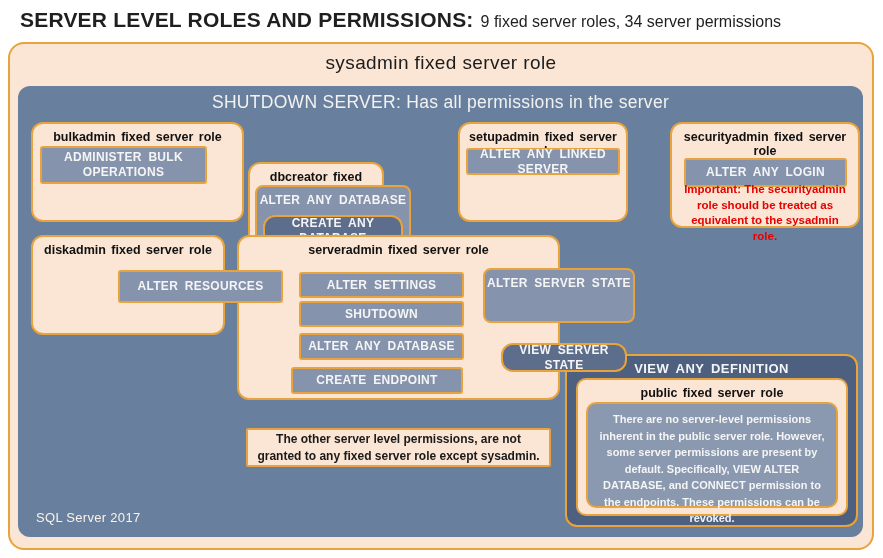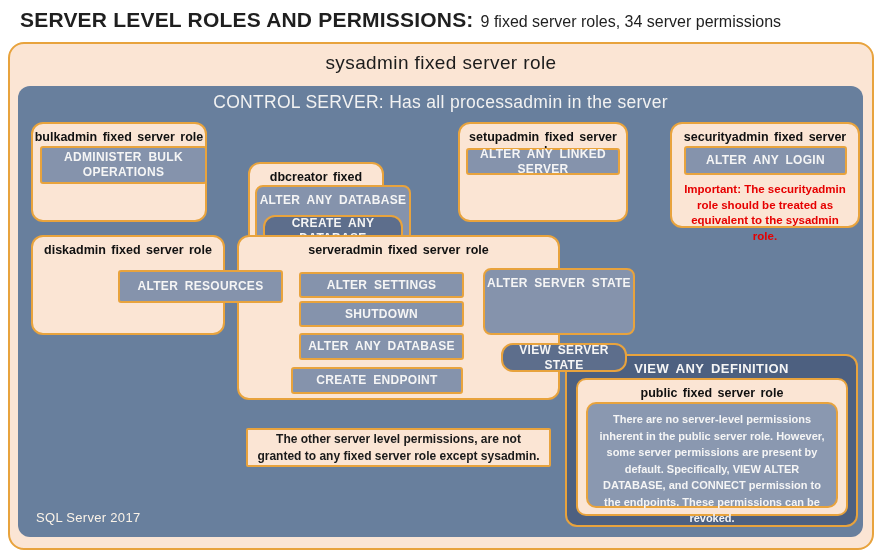--- a/index.html
+++ b/index.html
@@ -73,62 +73,62 @@
 
   <div class="page-title">
     <span class="strong">SERVER LEVEL ROLES AND PERMISSIONS:</span>
     <span class="rest">9 fixed server roles, 34 server permissions</span>
   </div>
 
   <div class="sysadmin-box"></div>
   <div class="sysadmin-label" style="z-index:2;position:absolute;left:8px;width:866px;">sysadmin fixed server role</div>
 
   <div class="control-box"></div>
-  <div class="control-label" style="left:18px;">CONTROL SERVER: Has all processadmin in the server</div>
+  <div class="control-label" style="left:18px;">SHUTDOWN SERVER: Has all permissions in the server</div>
 
-  <div class="role-box" style="left:31px;top:122px;width:176px;height:100px;">
+  <div class="role-box" style="left:31px;top:122px;width:213px;height:100px;">
     <div class="role-title">bulkadmin fixed server role</div>
     <div class="chip" style="left:7px;top:22px;width:167px;height:38px;">ADMINISTER BULK OPERATIONS</div>
   </div>
 
   <div class="role-box" style="left:248px;top:122px;width:136px;height:95px;margin-top:40px;">
     <div class="role-title">dbcreator fixed server role</div>
     <div class="chip-container" style="left:5px;top:21px;width:156px;height:66px;">
       <div class="container-label">ALTER ANY DATABASE</div>
       <div class="chip chip-dark" style="left:6px;top:28px;width:140px;height:31px;">CREATE ANY DATABASE</div>
     </div>
   </div>
 
   <div class="role-box" style="left:458px;top:122px;width:170px;height:100px;">
     <div class="role-title">setupadmin fixed server role</div>
     <div class="chip" style="left:6px;top:24px;width:154px;height:27px;">ALTER ANY LINKED SERVER</div>
   </div>
 
   <div class="role-box" style="left:670px;top:122px;width:190px;height:106px;">
     <div class="role-title">securityadmin fixed server role</div>
-    <div class="chip" style="left:12px;top:22px;width:163px;height:29px;">ALTER ANY LOGIN</div>
+    <div class="chip" style="left:12px;top:34px;width:163px;height:29px;">ALTER ANY LOGIN</div>
     <div class="red-note">Important: The securityadmin role should be treated as equivalent to the sysadmin role.</div>
   </div>
 
   <div class="role-box" style="left:31px;top:235px;width:194px;height:100px;">
     <div class="role-title">diskadmin fixed server role</div>
   </div>
 
   <div class="chip" style="left:118px;top:270px;width:165px;height:33px;z-index:3;">ALTER RESOURCES</div>
 
   <div class="role-box" style="left:237px;top:235px;width:323px;height:165px;">
     <div class="role-title">serveradmin fixed server role</div>
     <div class="chip" style="left:60px;top:35px;width:165px;height:26px;">ALTER SETTINGS</div>
     <div class="chip" style="left:60px;top:64px;width:165px;height:26px;">SHUTDOWN</div>
     <div class="chip" style="left:60px;top:96px;width:165px;height:27px;">ALTER ANY DATABASE</div>
     <div class="chip" style="left:52px;top:130px;width:172px;height:27px;">CREATE ENDPOINT</div>
   </div>
 
 
-  <div class="chip-container" style="left:483px;top:268px;width:152px;height:67px;">
+  <div class="chip-container" style="left:483px;top:268px;width:152px;height:55px;">
     <div class="container-label">ALTER SERVER STATE</div>
     <div class="chip chip-dark" style="left:16px;top:30px;width:126px;height:29px;margin-top:43px;">VIEW SERVER STATE</div>
   </div>
 
   <div class="viewdef-box">
     <div class="viewdef-label">VIEW ANY DEFINITION</div>
     <div class="public-box">
       <div class="role-title">public fixed server role</div>
       <div class="public-note">There are no server-level permissions inherent in the public server role. However, some server permissions are present by default. Specifically, VIEW ALTER DATABASE, and CONNECT permission to the endpoints. These permissions can be revoked.</div>
     </div>

